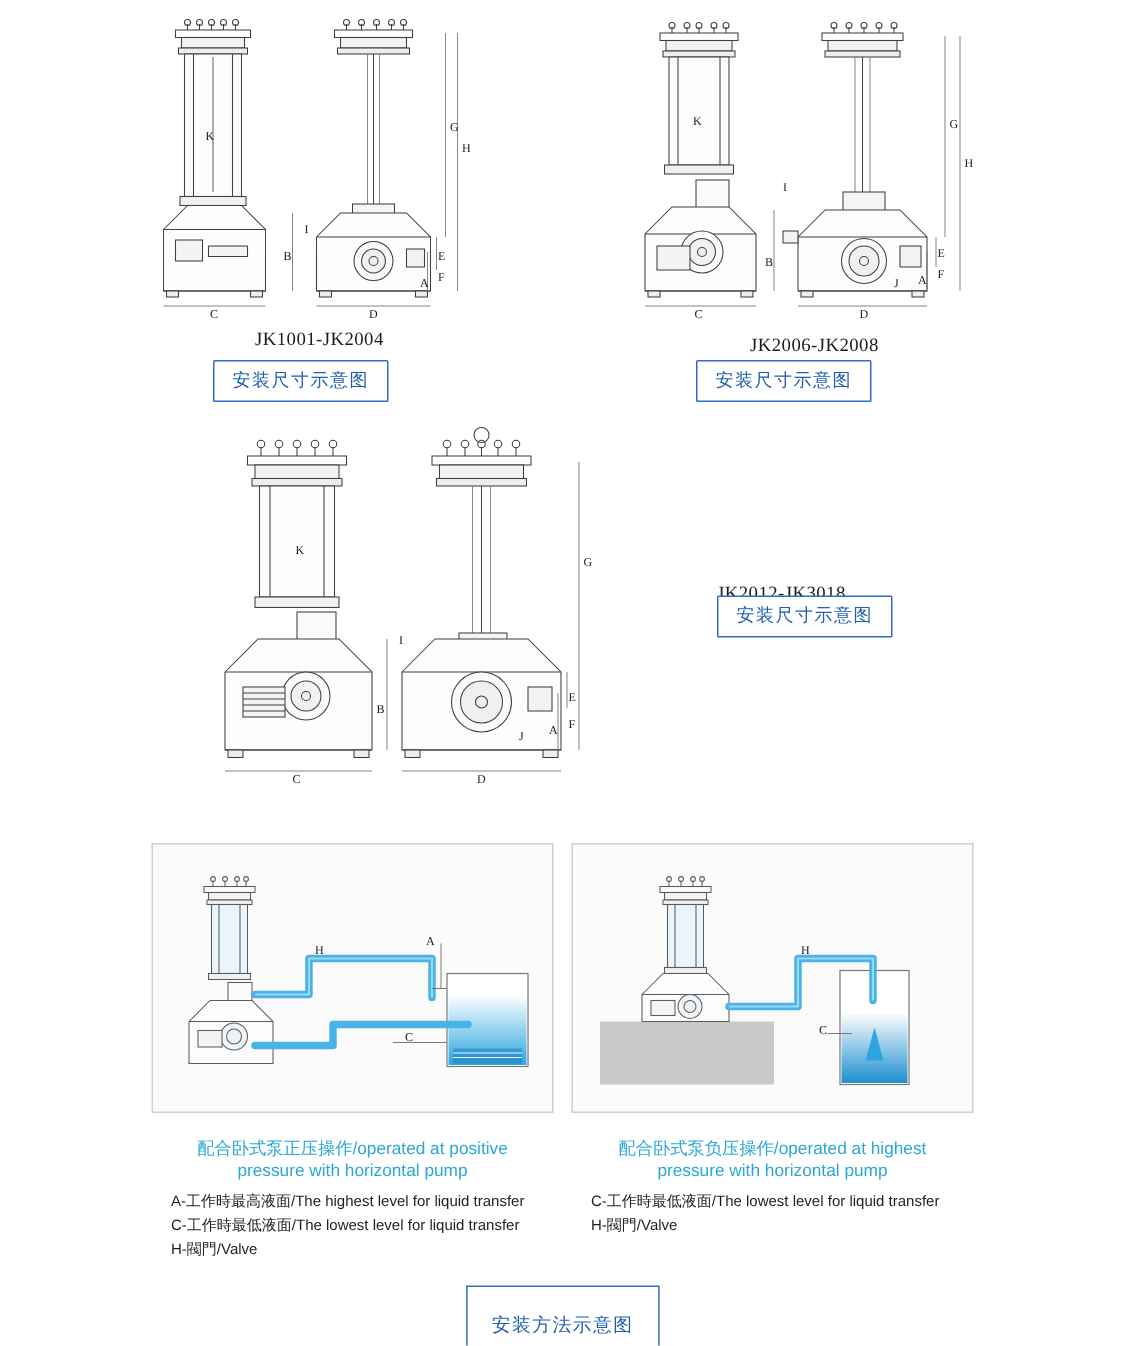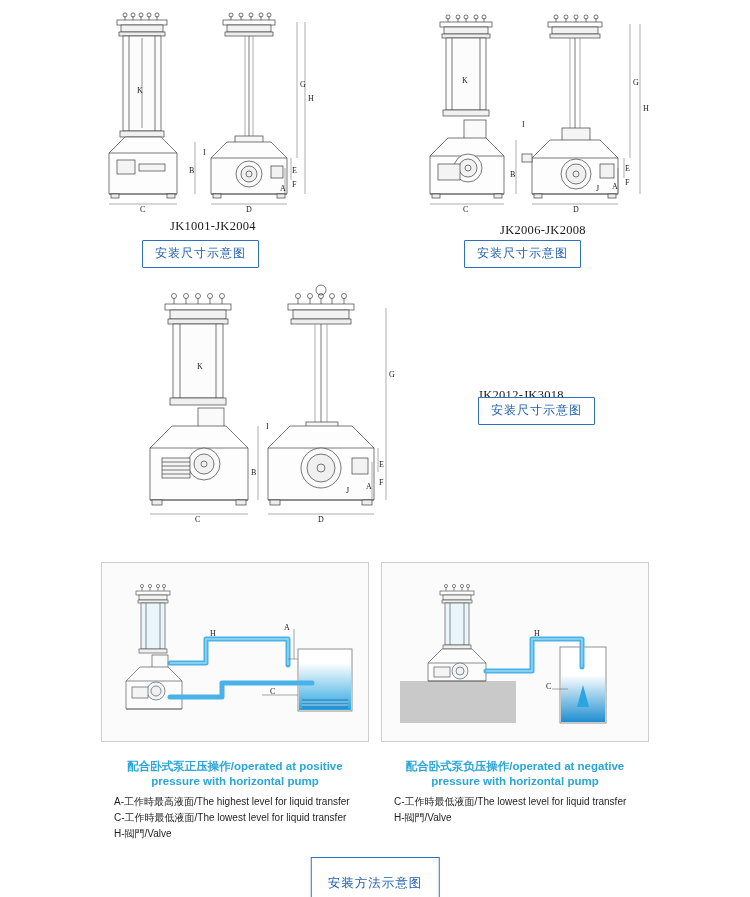--- a/index.html
+++ b/index.html
@@ -44,21 +44,20 @@
     background: #fbfbfb;
   }
   .panel-cap-cn {
     position: absolute;
     text-align: center;
     font-size: 11.5px;
     color: #2aa6d8;
     line-height: 15px;
     width: 100%;
     left: 0;
-    font-weight: bold;
   }
   .panel-note {
     position: absolute;
     font-size: 10px;
     color: #1e1e1e;
     line-height: 16px;
     white-space: nowrap;
   }
 
   .footer-btn {
@@ -459,21 +458,21 @@
       </g>
       <g stroke="#6b6b6b" stroke-width="0.6">
         <line x1="170" y1="126" x2="186" y2="126"></line>
       </g>
     </svg>
     <div class="lbl" style="left:164px; top:119px;">C</div>
     <div class="lbl" style="left:152px; top:66px;">H</div>
   </div>
 
   <div class="panel-cap-cn" style="left:381px; top:759px; width:268px;">
-    <span>配合卧式泵负压操作/operated at negative</span><br>
+    <span>配合卧式泵负压操作/operated at highest</span><br>
     <span>pressure with horizontal pump</span>
   </div>
   <div class="panel-note" style="left:394px; top:794px;">
     <div>C-工作時最低液面/The lowest level for liquid transfer</div>
     <div>H-閥門/Valve</div>
   </div>
 
   <div class="footer-btn" style="top:857px;">安装方法示意图</div>
 
 </div>

